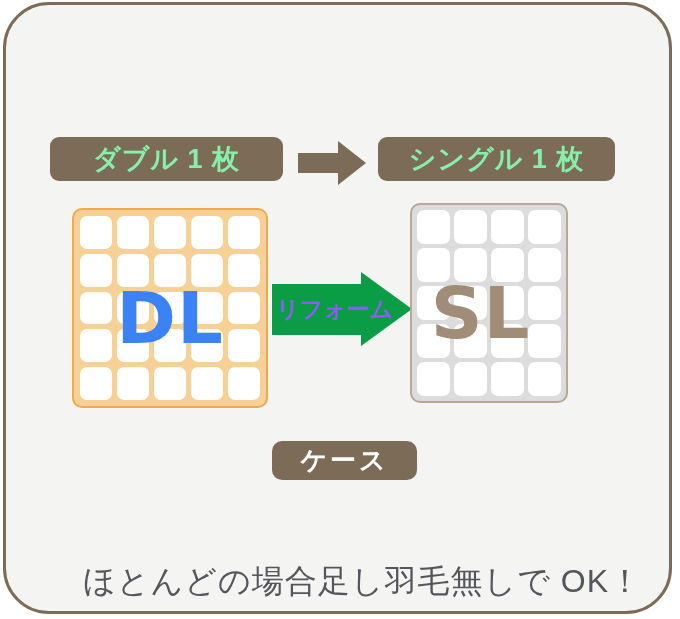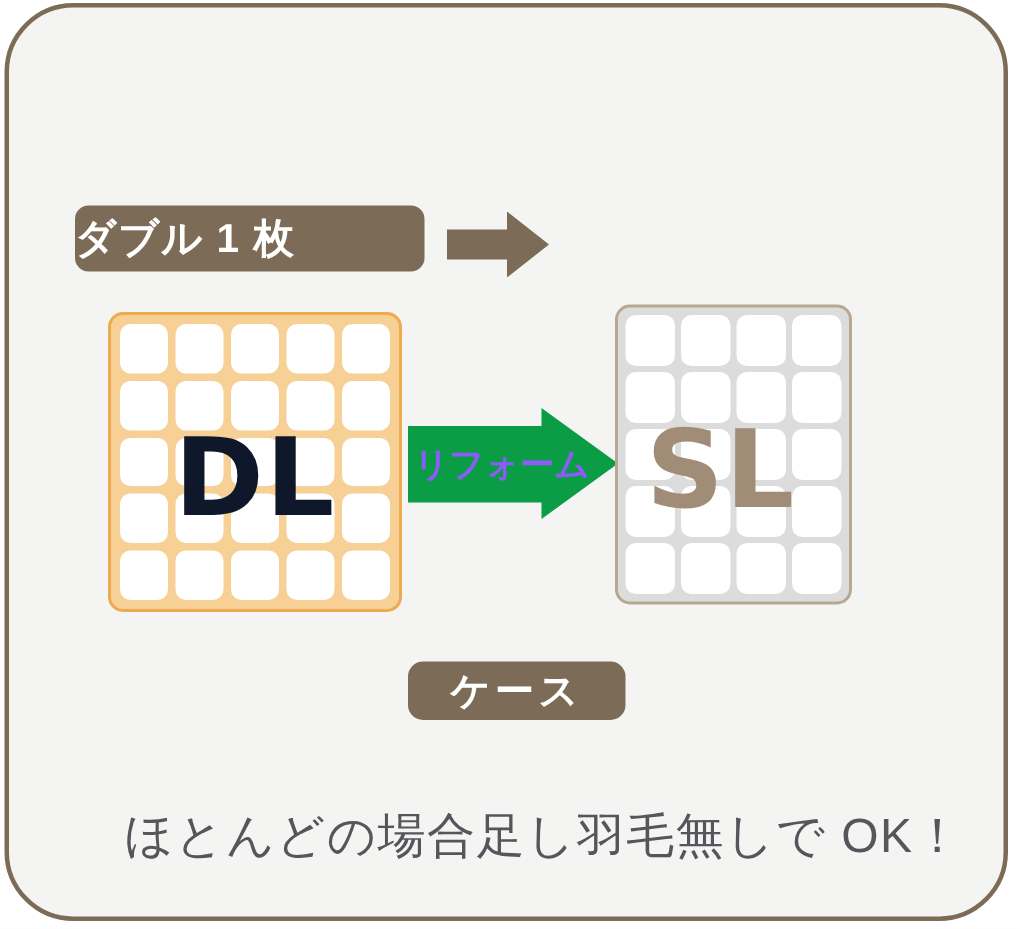--- a/index.html
+++ b/index.html
@@ -13,23 +13,23 @@
     position:absolute;left:3px;top:2px;width:669px;height:612px;
     background:#f4f4f3;border:3px solid #7c6c57;border-radius:46px;
   }
   .title{
     position:absolute;left:0;right:0;top:48px;
     text-align:center;color:#7c6c57;font-size:45px;font-weight:bold;
     letter-spacing:2px;white-space:nowrap;
   }
   .badge{
     position:absolute;top:137px;height:44px;
-    background:#7c6c57;border-radius:9px;color:#ffffff;
+    background:#7c6c57;border-radius:9px;color:#86efac;
     font-size:27px;font-weight:bold;letter-spacing:1px;
-    display:flex;align-items:center;white-space:nowrap;
+    display:flex;align-items:center;justify-content:center;white-space:nowrap;
   }
   .badge-before{left:50px;width:233px;}
   .badge-after{left:378px;width:237px;}
   .flow-arrow{position:absolute;left:298px;top:141px;width:68px;height:44px;}
   .futon{
     position:absolute;display:grid;padding:6px;gap:5px;border-radius:10px;
   }
   .futon-dl{
     left:72px;top:208px;width:196px;height:200px;
     background:#f7d096;border:2px solid #edaa4e;
@@ -37,59 +37,62 @@
   .futon-sl{
     left:410px;top:203px;width:158px;height:200px;
     background:#dcdcdc;border:2px solid #b7a793;gap:4px;padding:5px;
   }
   .cell{background:#ffffff;border-radius:7px;}
   .futon-letter{
     position:absolute;display:flex;align-items:center;justify-content:center;
     font-size:72px;font-weight:800;letter-spacing:1px;
     font-family:"DejaVu Sans","Liberation Sans",sans-serif;
   }
-  .letter-dl{left:72px;top:218px;width:196px;height:200px;color:#0f172a;}
+  .letter-dl{left:72px;top:218px;width:196px;height:200px;color:#3b82f6;}
   .letter-sl{left:410px;top:213px;width:141px;height:200px;color:#a18d77;}
   .reform-arrow{position:absolute;left:272px;top:272px;width:140px;height:74px;}
   .reform-label{
     position:absolute;left:276px;top:295px;width:112px;height:28px;
     color:#8b5cf6;font-size:23px;font-weight:bold;text-align:center;
     line-height:28px;white-space:nowrap;letter-spacing:0px;
   }
   .case-badge{
     position:absolute;left:272px;top:441px;width:145px;height:39px;
     background:#7c6c57;border-radius:10px;color:#ffffff;
     font-size:26px;font-weight:bold;letter-spacing:3px;
     display:flex;align-items:center;justify-content:center;
   }
   .note{
     position:absolute;left:0;right:0;text-align:center;
     color:#55565b;font-size:32px;font-weight:500;letter-spacing:1px;
     white-space:nowrap;
   }
   .note-line1{top:494px;}
-  .note-line2{top:536px;margin-left:45px;}
+  .note-line2{top:560px;margin-left:45px;}
 </style>
 </head>
 <body>
 
 <div class="stage">
   <div class="panel"></div>
 
 
   <div class="badge badge-before">
     <span>ダブル 1 枚</span>
   </div>
 
   <div class="flow-arrow">
     <svg width="68" height="44" viewBox="0 0 68 44">
       <polygon points="0,12 40,12 40,0 68,22 40,44 40,32 0,32" fill="#7c6c57"></polygon>
     </svg>
   </div>
 
+  <div class="badge badge-after">
+    <span>シングル 1 枚</span>
+  </div>
 
   <div class="futon futon-dl" style="grid-template-columns: repeat(5, 1fr); grid-template-rows: repeat(5, 1fr);">
       <div class="cell"></div>
       <div class="cell"></div>
       <div class="cell"></div>
       <div class="cell"></div>
       <div class="cell"></div>
       <div class="cell"></div>
       <div class="cell"></div>
       <div class="cell"></div>

